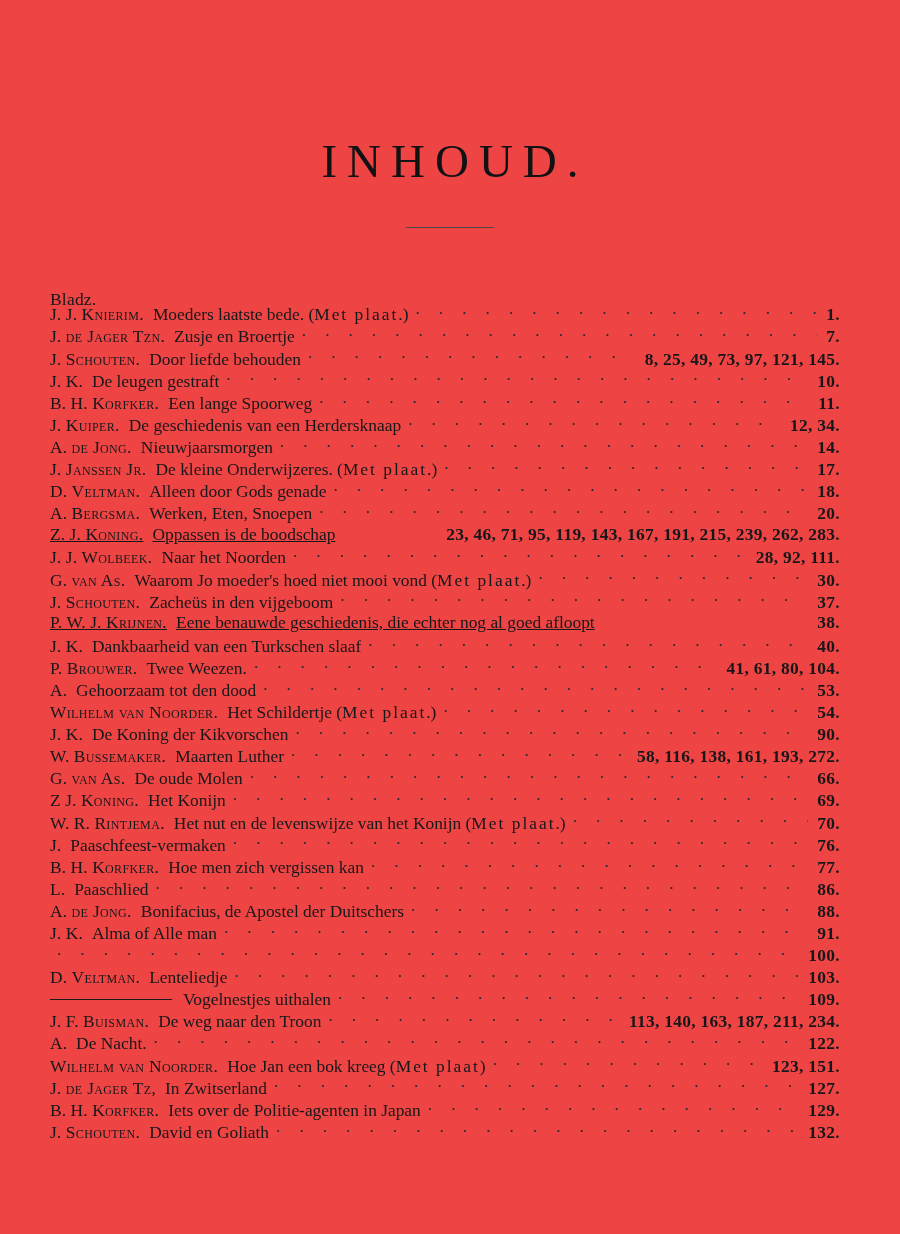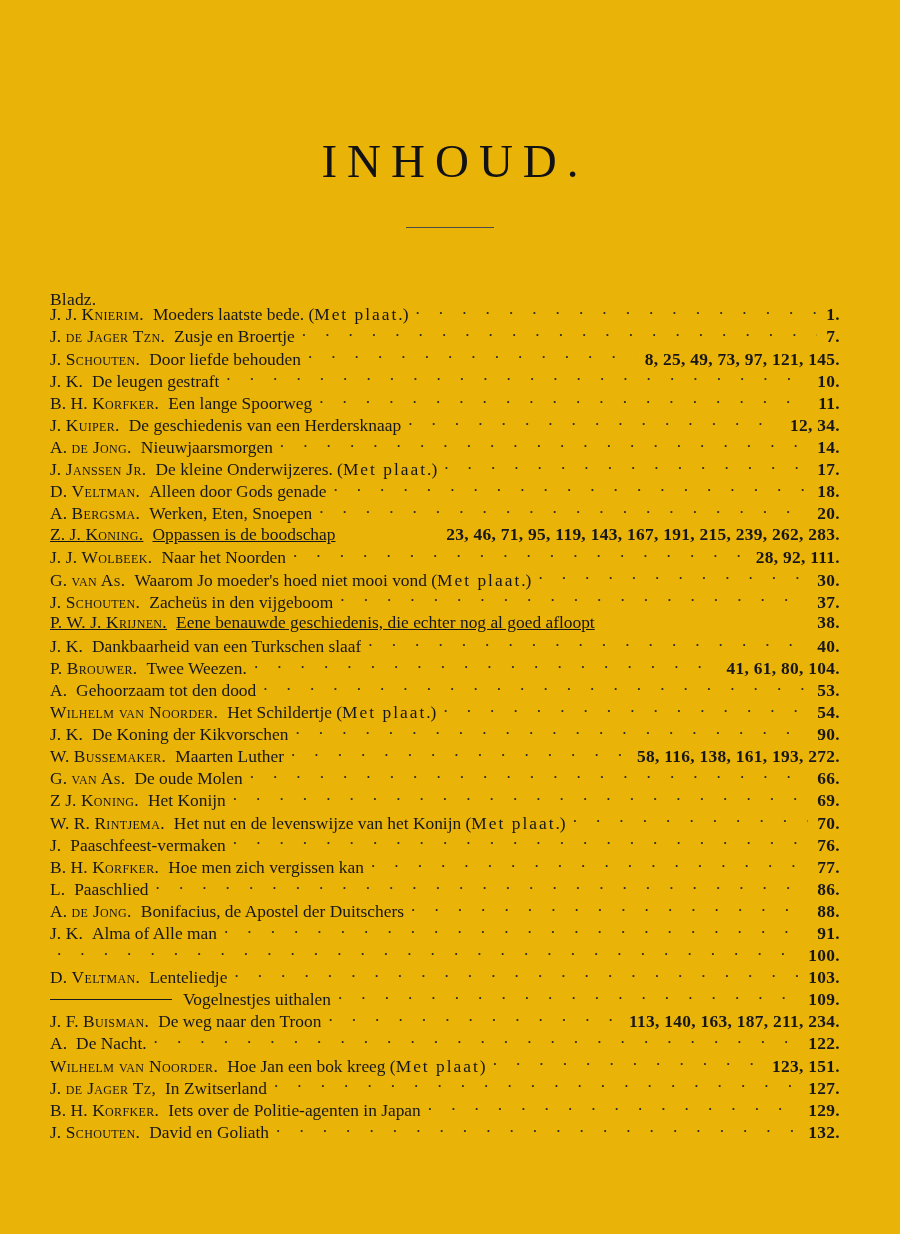--- a/index.html
+++ b/index.html
@@ -12,21 +12,21 @@
     height: 1234px;
     position: relative;
     font-family: "Liberation Serif", "DejaVu Serif", serif;
     color: #17171a;
     overflow: hidden;
   }
 
   .page {
     position: absolute;
     inset: 0;
-    background: #eab308;
+    background: #ef4444;
   }
 
   
   .title-block {
     position: absolute;
     top: 138px;
     left: 0;
     width: 900px;
     text-align: center;
   }

